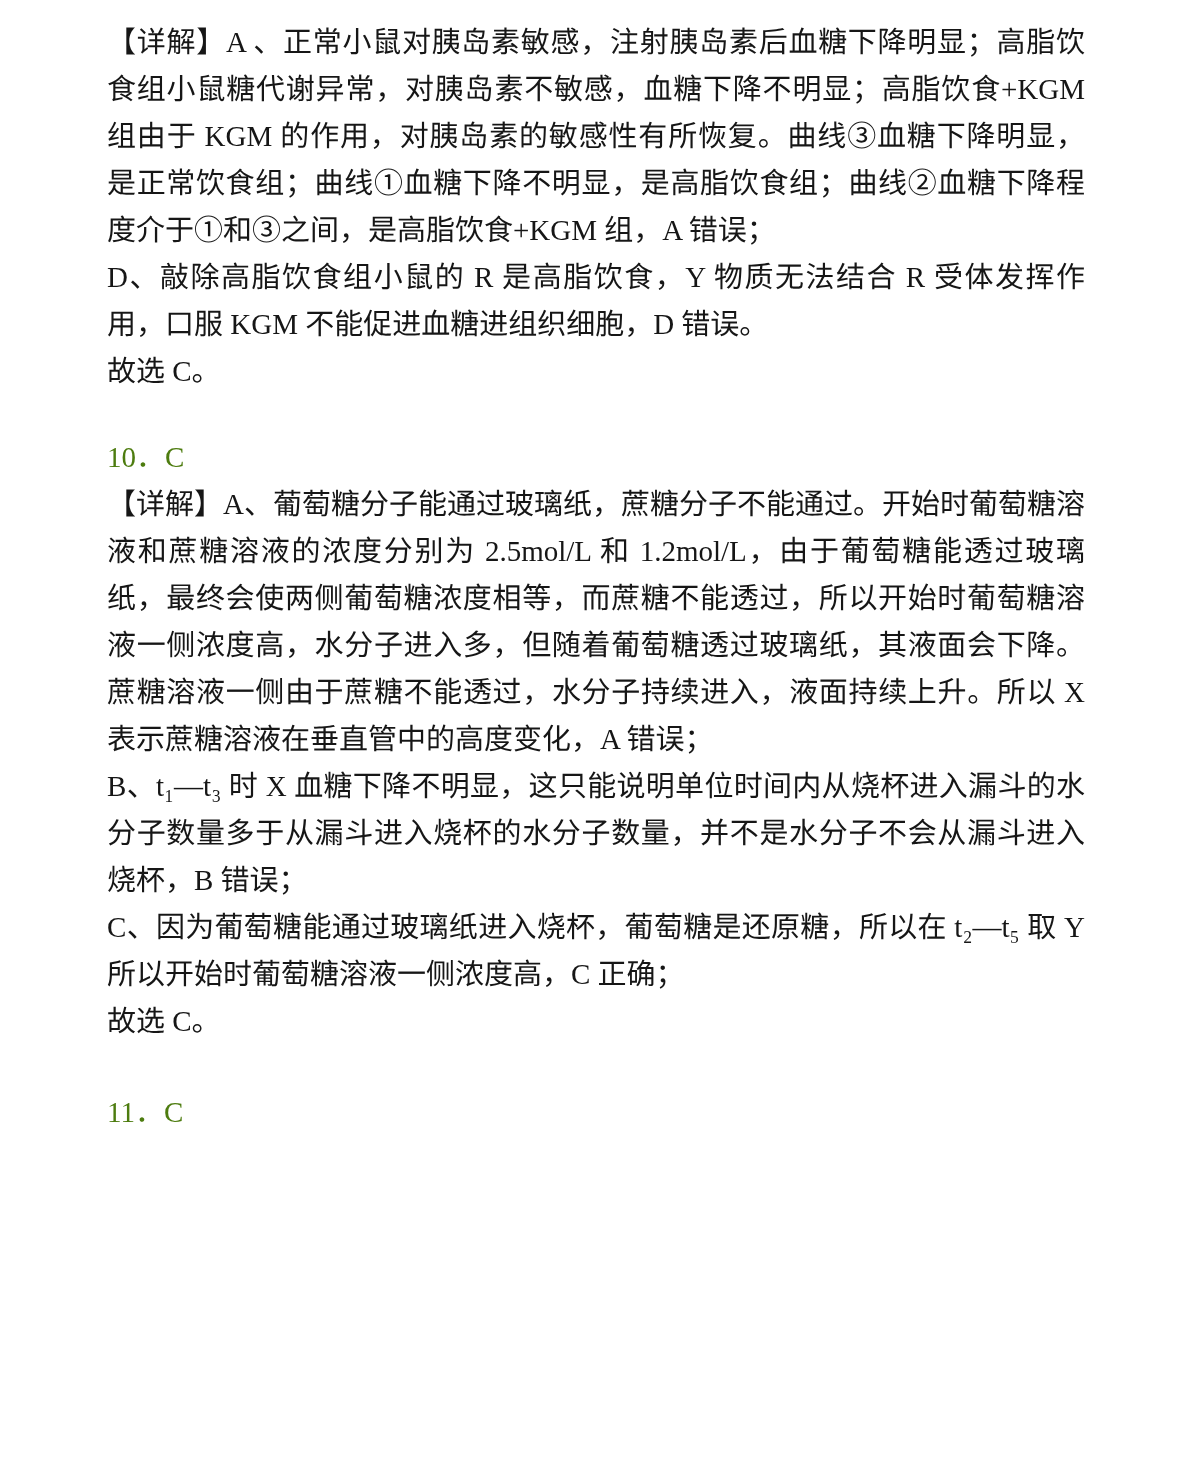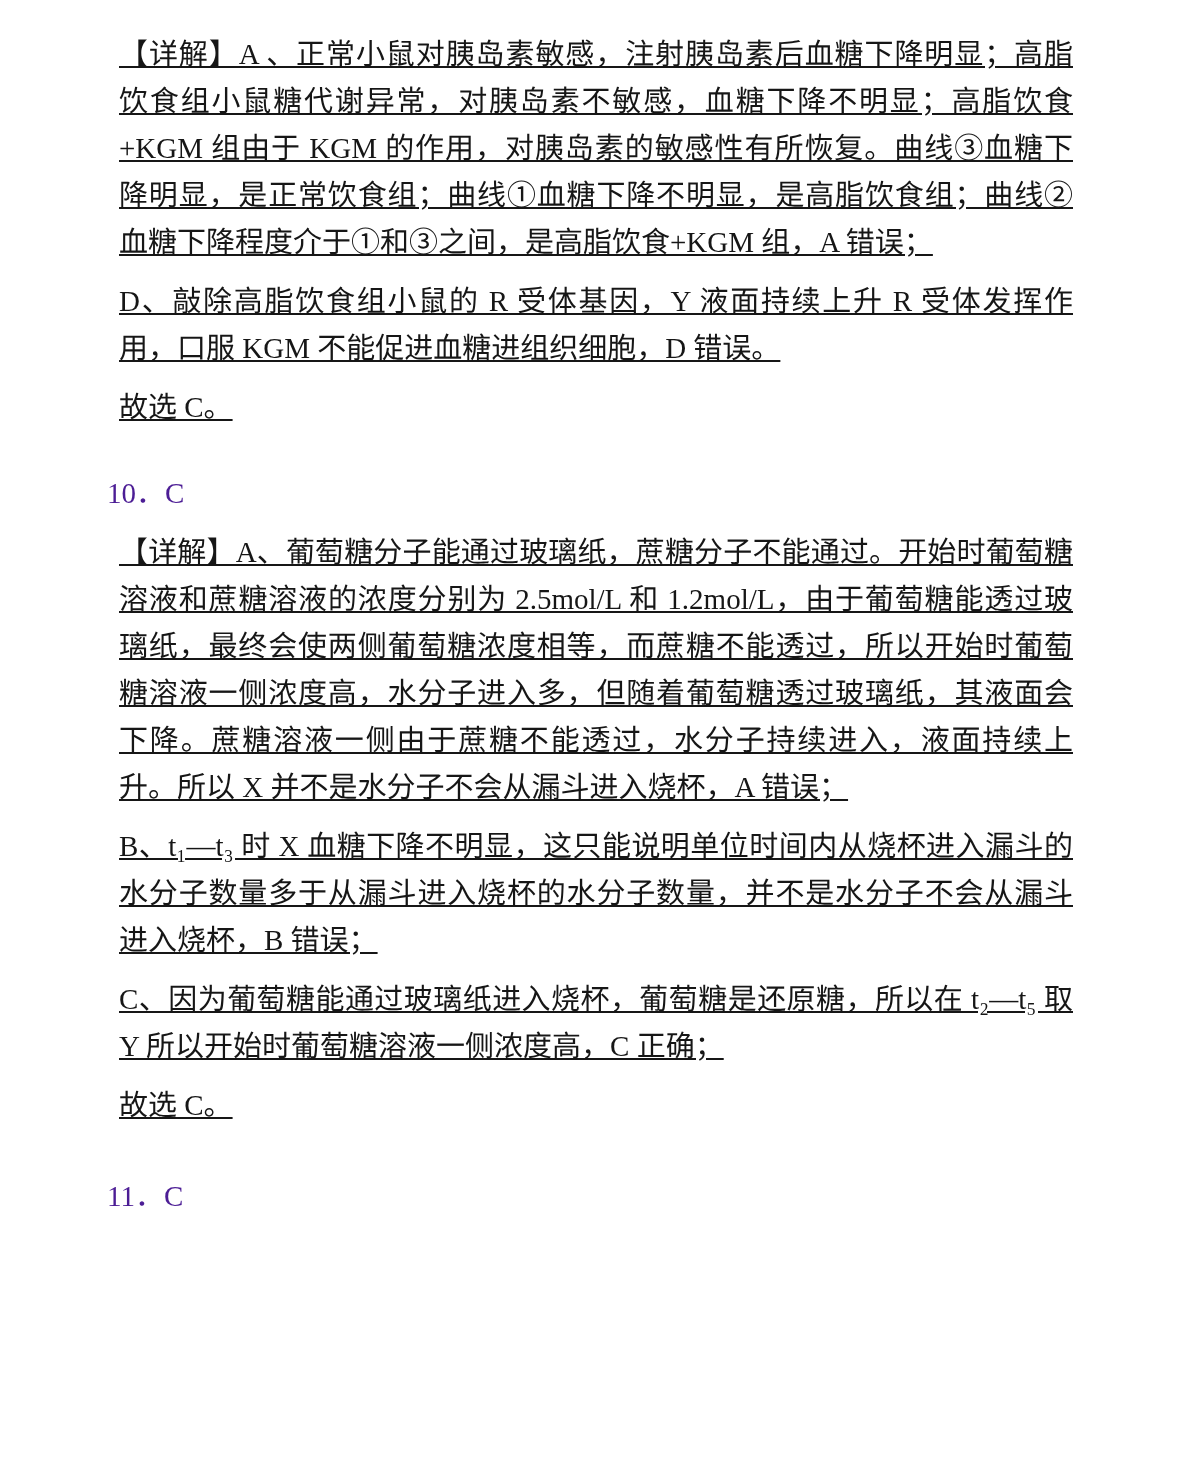--- a/index.html
+++ b/index.html
@@ -17,50 +17,49 @@
   .page {
     box-sizing: border-box;
     width: 1190px;
     height: 1470px;
     padding: 19px 105px 0 107px;
     font-size: 29px;
     line-height: 47px;
     text-align: justify;
   }
   .page p {
-    margin: 12px;
+    margin: 0;
     word-break: break-word;
-    text-decoration: underline;
   }
   .answer-heading {
     margin: 39px 0 0 0;
     font-size: 29px;
     font-weight: normal;
     line-height: 47px;
     text-align: left;
-    color: #4c1d95;
+    color: #4d7c0f;
   }
   .answer-heading.second {
     margin-top: 44px;
   }
 </style>
 </head>
 <body>
 
 <div class="page">
 
   <section>
     <p>【详解】A 、正常小鼠对胰岛素敏感，注射胰岛素后血糖下降明显；高脂饮食组小鼠糖代谢异常，对胰岛素不敏感，血糖下降不明显；高脂饮食+KGM 组由于 KGM 的作用，对胰岛素的敏感性有所恢复。曲线③血糖下降明显，是正常饮食组；曲线①血糖下降不明显，是高脂饮食组；曲线②血糖下降程度介于①和③之间，是高脂饮食+KGM 组，A 错误；</p>
-    <p>D、敲除高脂饮食组小鼠的 R 受体基因，Y 液面持续上升 R 受体发挥作用，口服 KGM 不能促进血糖进组织细胞，D 错误。</p>
+    <p>D、敲除高脂饮食组小鼠的 R 是高脂饮食，Y 物质无法结合 R 受体发挥作用，口服 KGM 不能促进血糖进组织细胞，D 错误。</p>
     <p>故选 C。</p>
   </section>
 
   <section>
     <h2 class="answer-heading">10．C</h2>
-    <p>【详解】A、葡萄糖分子能通过玻璃纸，蔗糖分子不能通过。开始时葡萄糖溶液和蔗糖溶液的浓度分别为 2.5mol/L 和 1.2mol/L，由于葡萄糖能透过玻璃纸，最终会使两侧葡萄糖浓度相等，而蔗糖不能透过，所以开始时葡萄糖溶液一侧浓度高，水分子进入多，但随着葡萄糖透过玻璃纸，其液面会下降。蔗糖溶液一侧由于蔗糖不能透过，水分子持续进入，液面持续上升。所以 X 并不是水分子不会从漏斗进入烧杯，A 错误；</p>
+    <p>【详解】A、葡萄糖分子能通过玻璃纸，蔗糖分子不能通过。开始时葡萄糖溶液和蔗糖溶液的浓度分别为 2.5mol/L 和 1.2mol/L，由于葡萄糖能透过玻璃纸，最终会使两侧葡萄糖浓度相等，而蔗糖不能透过，所以开始时葡萄糖溶液一侧浓度高，水分子进入多，但随着葡萄糖透过玻璃纸，其液面会下降。蔗糖溶液一侧由于蔗糖不能透过，水分子持续进入，液面持续上升。所以 X 表示蔗糖溶液在垂直管中的高度变化，A 错误；</p>
     <p>B、t₁—t₃ 时 X 血糖下降不明显，这只能说明单位时间内从烧杯进入漏斗的水分子数量多于从漏斗进入烧杯的水分子数量，并不是水分子不会从漏斗进入烧杯，B 错误；</p>
     <p>C、因为葡萄糖能通过玻璃纸进入烧杯，葡萄糖是还原糖，所以在 t₂—t₅ 取 Y 所以开始时葡萄糖溶液一侧浓度高，C 正确；</p>
     <p>故选 C。</p>
   </section>
 
   <section>
     <h2 class="answer-heading second">11．C</h2>
 
   </section>
 

